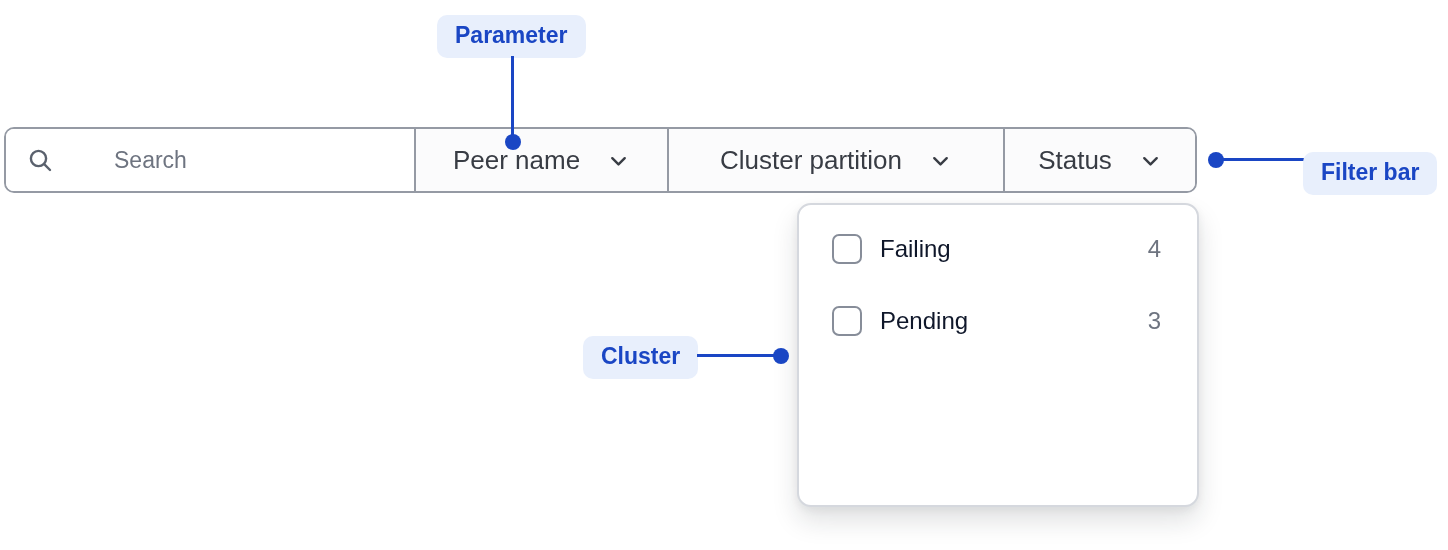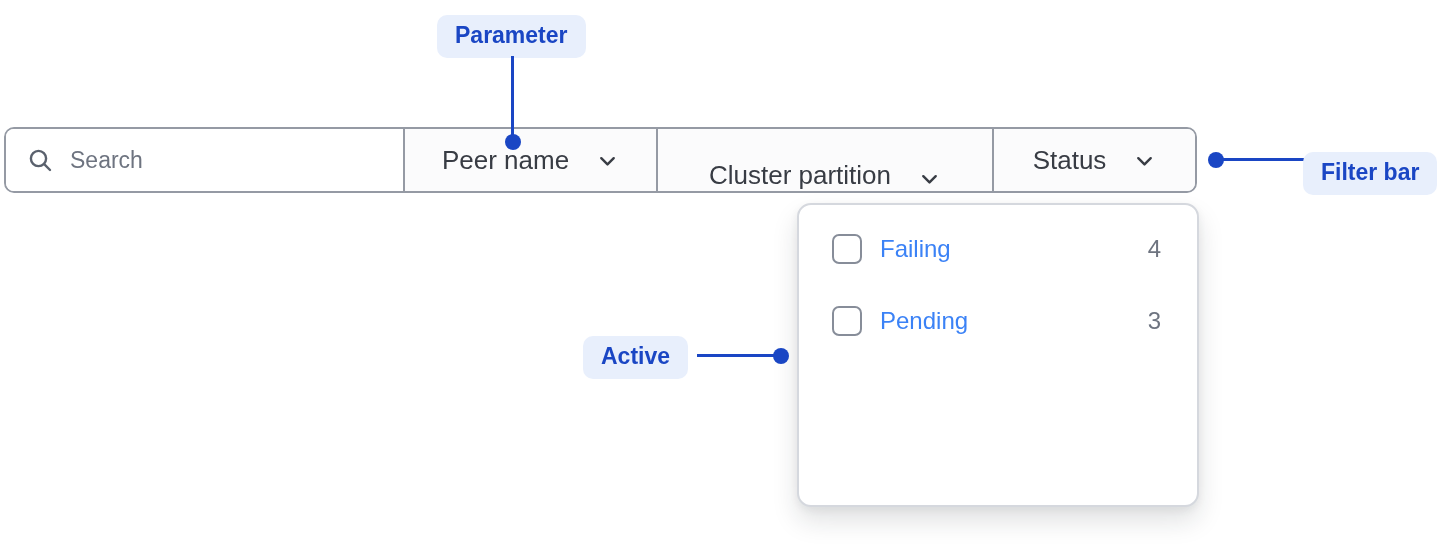--- a/index.html
+++ b/index.html
@@ -34,34 +34,35 @@
     background: #ffffff;
   }
   .search-icon { display: flex; align-items: center; margin-right: 16px; }
   .search-input {
     border: none; outline: none;
     font-family: "Liberation Sans", sans-serif;
     font-size: 23px;
     color: #383C44;
     width: 300px;
     background: transparent;
+    margin-left: 44px;
   }
   .search-input::placeholder { color: #6E7480; opacity: 1; }
   .dropdown-btn {
     display: flex;
     align-items: center;
     justify-content: center;
     gap: 27px;
     background: #FBFBFC;
     font-size: 26px;
     color: #383C44;
     cursor: pointer;
   }
   .dd-peer    { flex: 0 0 253px; border-right: 2px solid #959AA4; }
-  .dd-cluster { flex: 0 0 336px; border-right: 2px solid #959AA4; align-items: flex-end; }
+  .dd-cluster { flex: 0 0 336px; border-right: 2px solid #959AA4; }
   .dd-status  { flex: 1 1 auto; border-radius: 0 8px 8px 0; }
   .chevron { display: flex; align-items: center; margin-top: 2px; }
 
   
   .dropdown-panel {
     position: absolute;
     left: 797px; top: 203px;
     width: 402px; height: 304px;
     background: #ffffff;
     border: 2px solid #D5D8DE;
@@ -79,21 +80,21 @@
   .checkbox {
     width: 30px; height: 30px;
     border: 2px solid #878D99;
     border-radius: 7px;
     background: #ffffff;
     flex: 0 0 auto;
   }
   .option-label {
     margin-left: 18px;
     font-size: 24px;
-    color: #3b82f6;
+    color: #0f172a;
   }
   .option-count {
     margin-left: auto;
     font-size: 24px;
     color: #6E7480;
   }
 
   
   .badge {
     position: absolute;
@@ -188,17 +189,17 @@
   </div>
 
   <div class="badge badge-parameter">Parameter</div>
   <div class="conn-line line-parameter"></div>
   <div class="conn-dot dot-parameter"></div>
 
   <div class="conn-dot dot-filterbar"></div>
   <div class="conn-line line-filterbar"></div>
   <div class="badge badge-filterbar">Filter bar</div>
 
-  <div class="badge badge-values">Active</div>
+  <div class="badge badge-values">Cluster</div>
   <div class="conn-line line-values"></div>
   <div class="conn-dot dot-values"></div>
 
 </div>
 
 </body></html>

